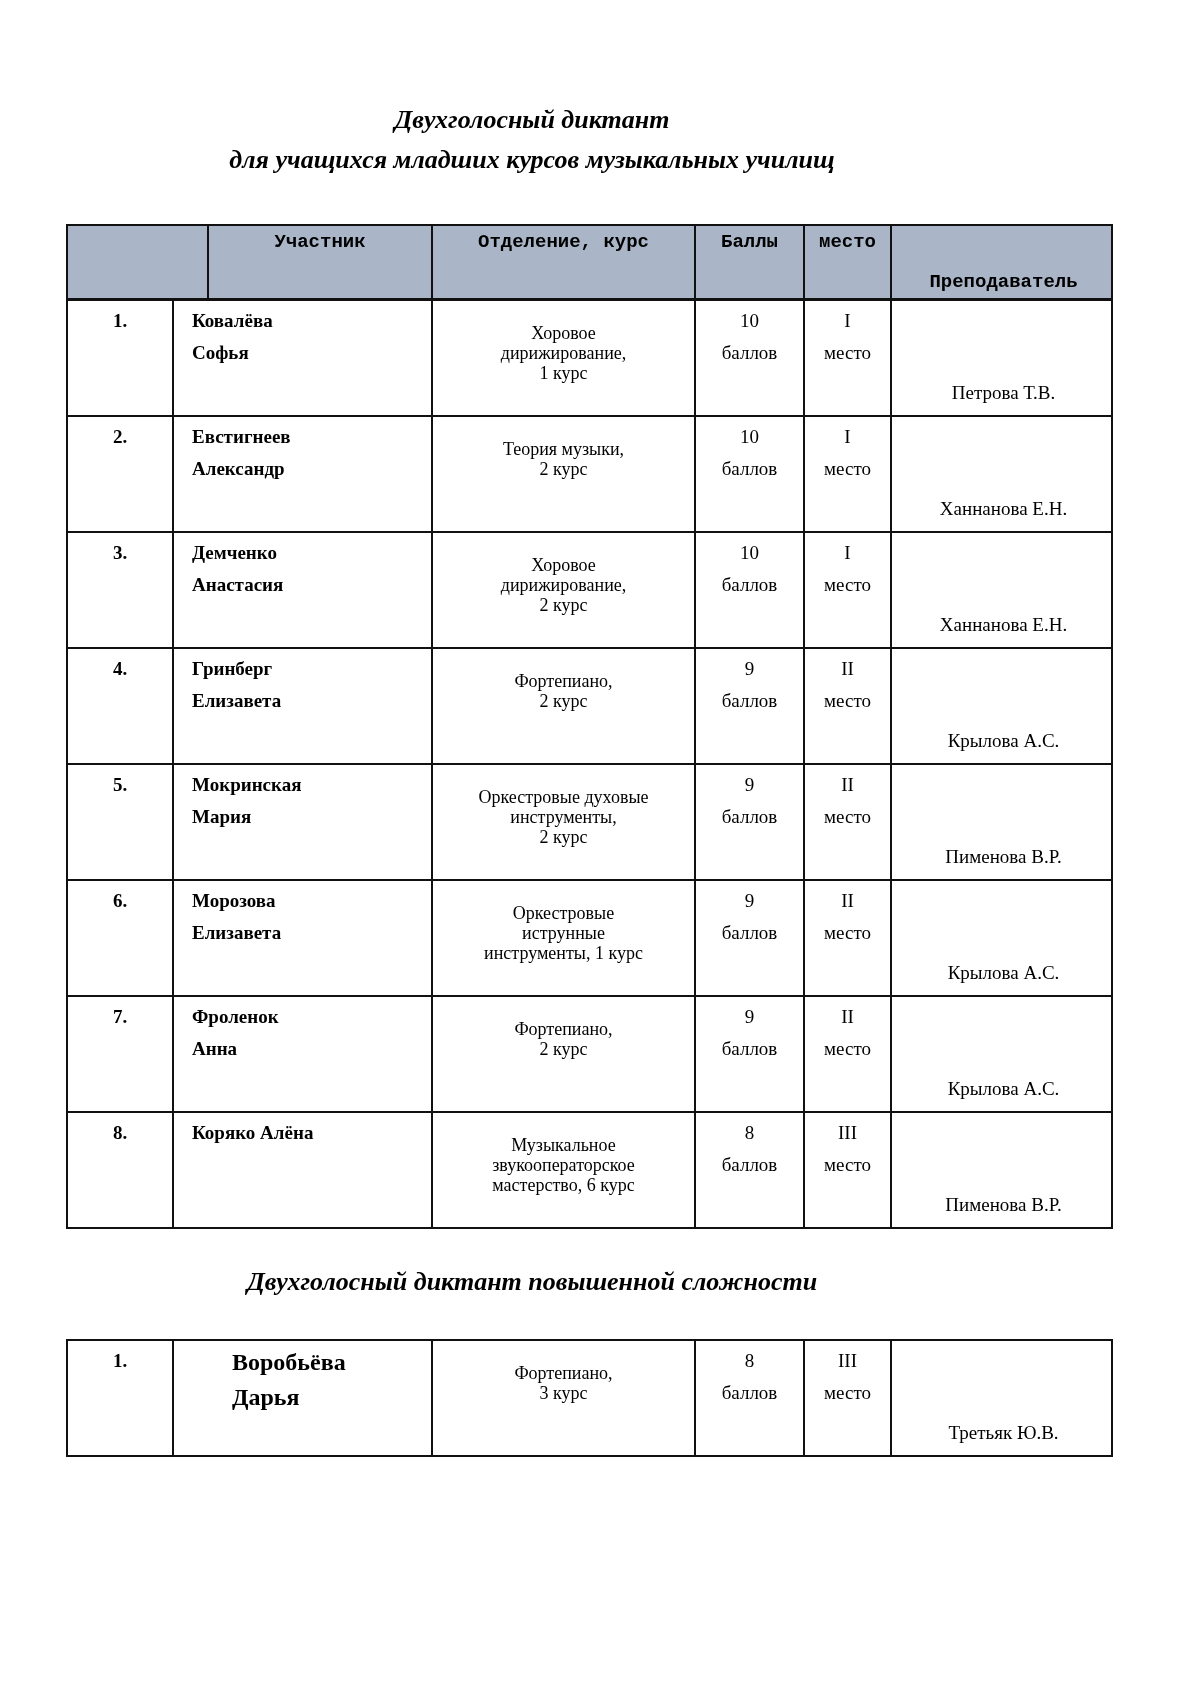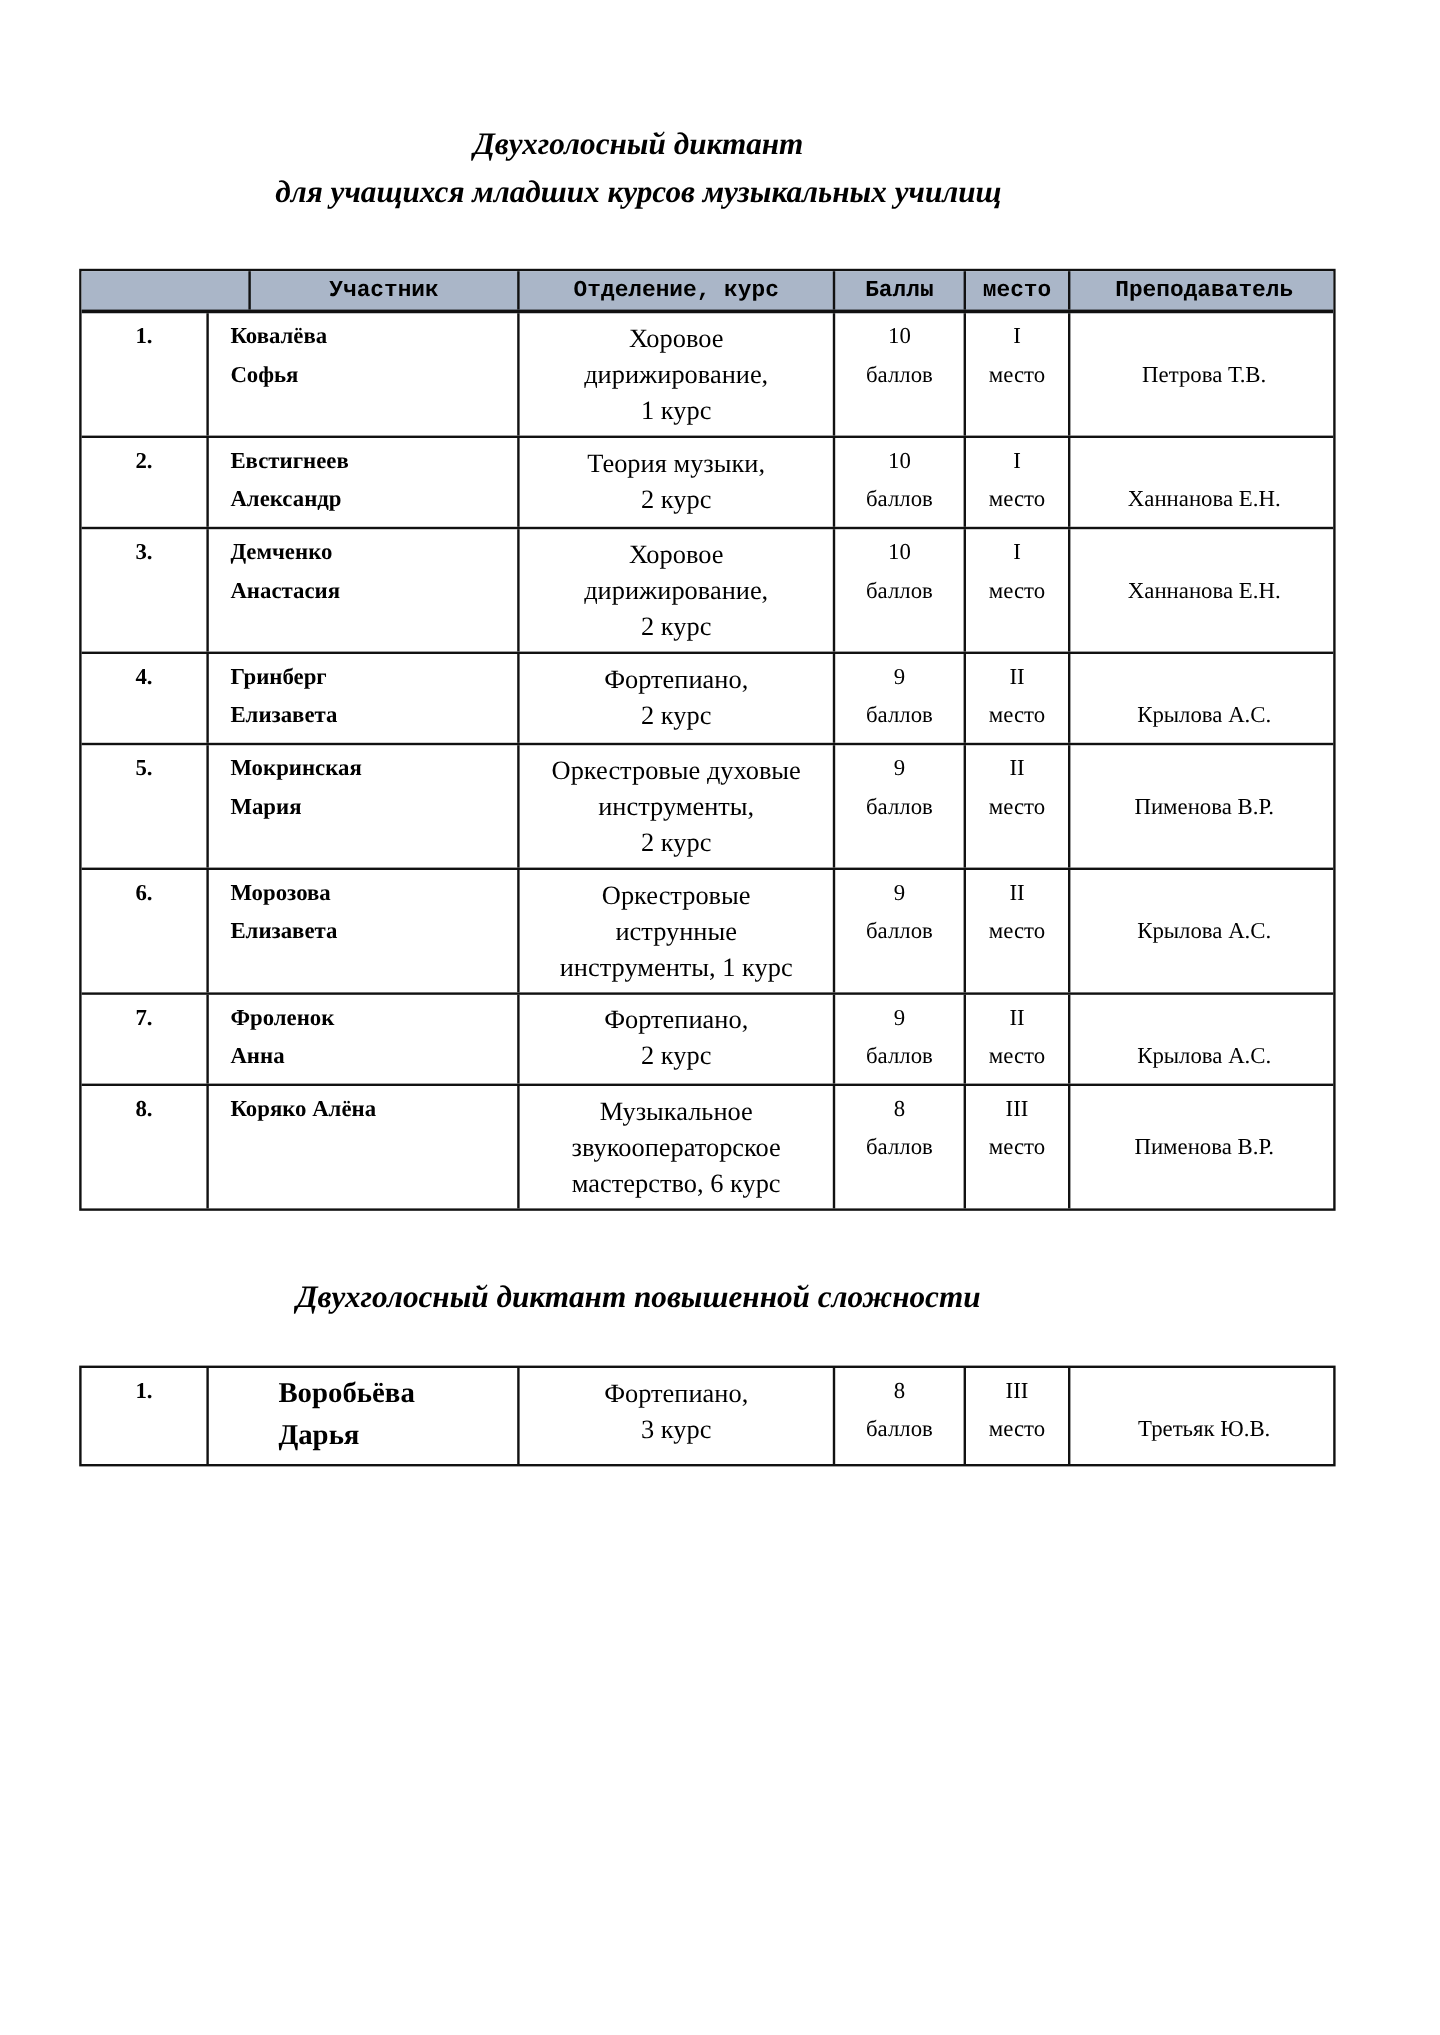--- a/index.html
+++ b/index.html
@@ -28,21 +28,21 @@
     font-style:italic;
     font-size:26px;
     line-height:40px;
   }
   .section-title{
     text-align:center;
     font-weight:bold;
     font-style:italic;
     font-size:26px;
     line-height:40px;
-    margin-top:52px;
+    margin-top:33px;
     margin-bottom:37px;
   }
   
   .tbl{
     margin-left:66px;
     width:1047px;
     border:2px solid var(--border-c);
     margin-top:44px;
   }
   .tbl.second{margin-top:0;}
@@ -59,36 +59,36 @@
     min-height:34px;
     font-family:Liberation Mono, monospace;
   }
   .td{
     border-right:2px solid var(--border-c);
     padding:4px 4px 6px 4px;
     font-size:19px;
     line-height:32px;
     text-align:center;
   }
-  .td:last-child{border-right:none;}
+  .td:last-child{border-right:none;margin-top:40px;}
   .thead .td{
     font-weight:bold;
     padding:1px 2px;
     line-height:30px;
   }
   .c-num{font-weight:bold;}
   .c-name{
     font-weight:bold;
     text-align:left;
     padding-left:18px;
   }
   .c-dept{
-    font-size:22px;
-    line-height:30px;
-    padding-top:6px;
+    font-size:18px;
+    line-height:20px;
+    padding-top:22px;
   }
   .c-teacher{padding-top:36px;}
   .multiline{white-space:pre-line;}
   
   .tbl.second .tr{min-height:72px;}
   .tbl.second .c-name{
     font-size:24px;
     line-height:35px;
     margin-left:40px;
   }

